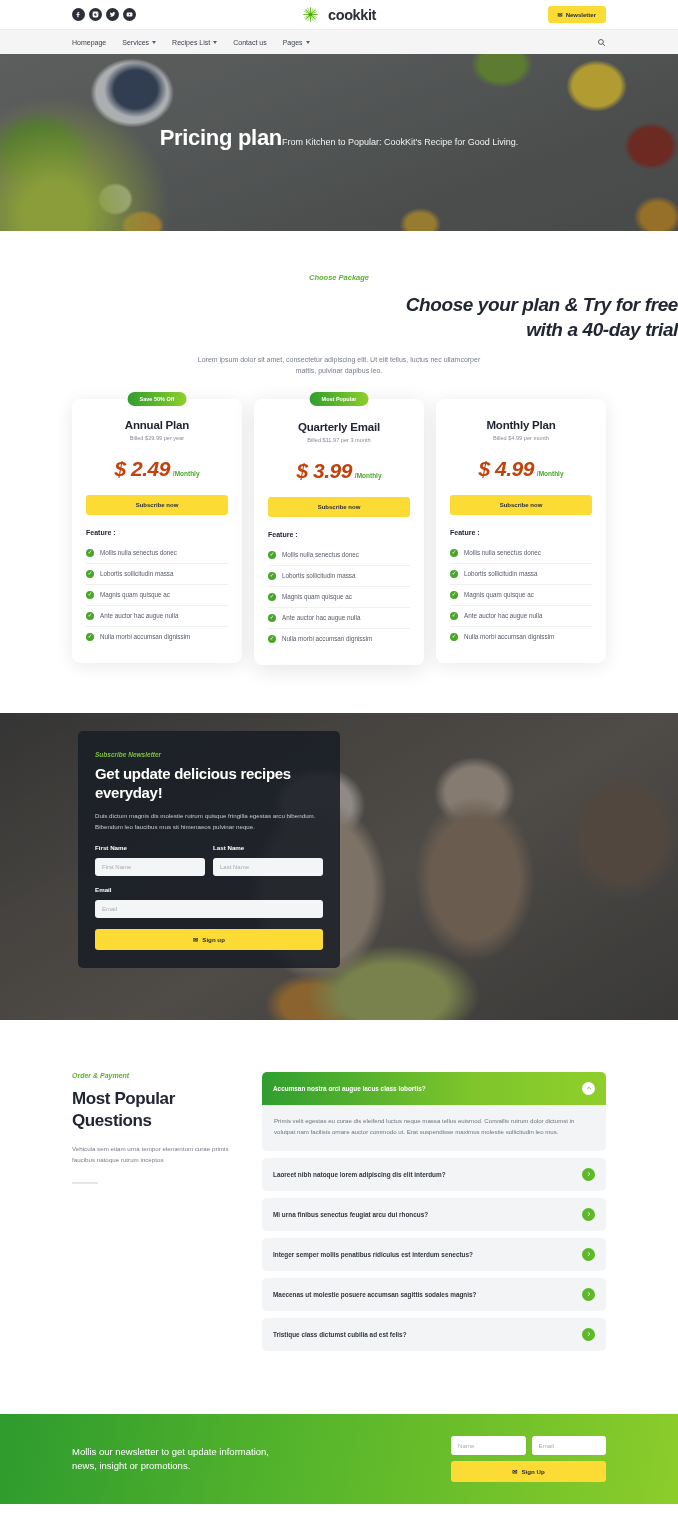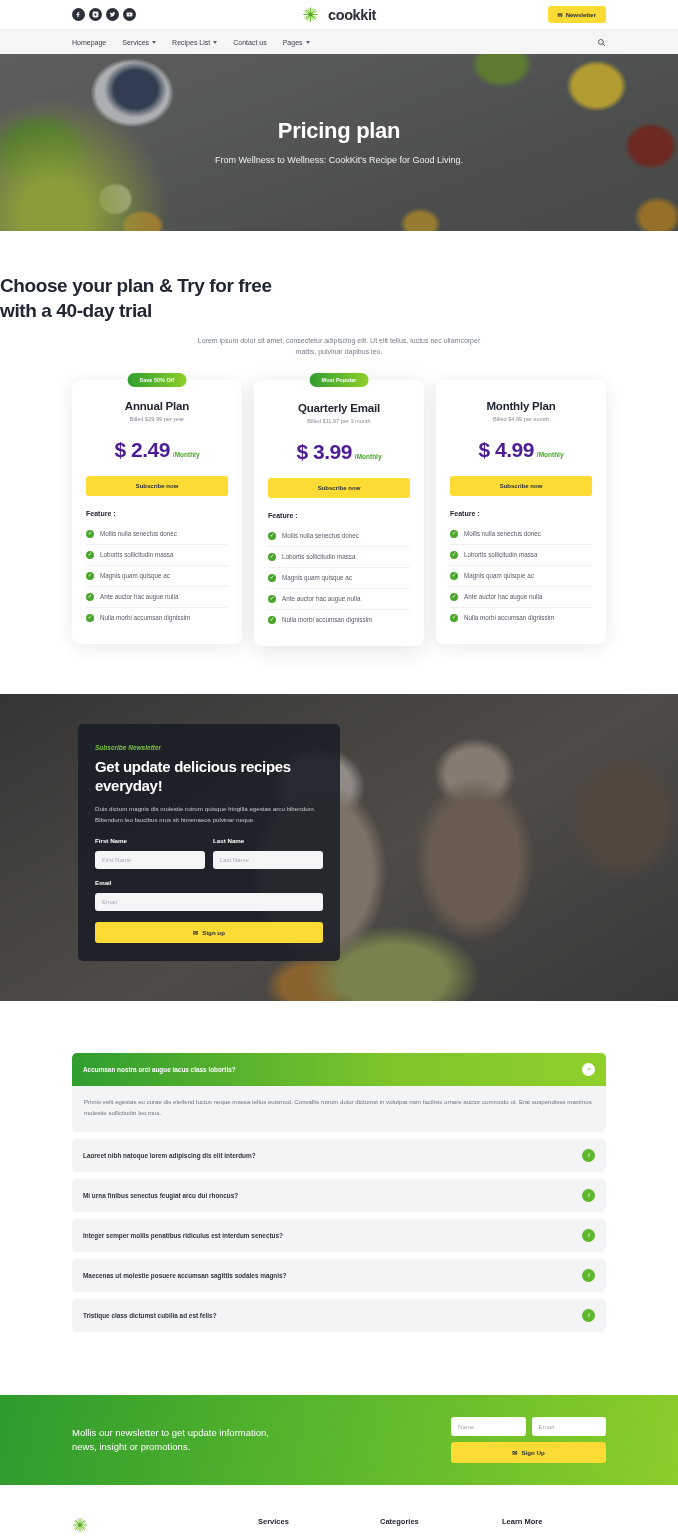--- a/index.html
+++ b/index.html
@@ -84,36 +84,36 @@
       radial-gradient(ellipse 34px 30px at 96% 52%, #8a2f24 0 60%, transparent 80%),
       radial-gradient(ellipse 40px 30px at 74% 6%, #7aa33c 0 55%, transparent 78%),
       radial-gradient(ellipse 30px 26px at 97% 92%, #c8922f 0 55%, transparent 80%),
       radial-gradient(ellipse 26px 20px at 62% 96%, #c9a23a 0 55%, transparent 80%),
       linear-gradient(160deg, #787a77 0%, #6d706e 35%, #5f625f 70%, #595c59 100%);
     filter: saturate(1.05);
   }
   .hero-veil { position: absolute; inset: 0; background: rgba(30,34,38,0.30); }
   .hero-inner {
     position: relative; z-index: 3;
-    height: 100%; display: flex; flex-direction: column;
+    height: 100%; display: flex; flex-direction: row;
     align-items: center; justify-content: center; text-align: center;
     color: #fff;
   }
   .hero-title { font-size: 22px; font-weight: 700; letter-spacing: -0.3px; margin-bottom: 10px; }
   .hero-sub { font-size: 9px; line-height: 1.55; max-width: 250px; color: #f1f2f3; }
 
   
   .pricing { padding: 42px 0 48px; background: #fff; }
   .eyebrow {
     font-size: 7.5px; color: #5fb030; font-style: italic; font-weight: 600;
     text-align: center; margin-bottom: 10px;
   }
   .section-title {
     font-size: 19px; font-weight: 700; color: #212633;
-    text-align: left; line-height: 1.32; letter-spacing: -0.4px;
+    text-align: right; line-height: 1.32; letter-spacing: -0.4px; font-style: italic;
   }
   .section-desc {
     font-size: 7px; color: #767c88; text-align: center;
     line-height: 1.62; max-width: 290px; margin: 12px auto 0;
   }
   .cards {
     display: flex; gap: 12px; justify-content: center;
     margin-top: 22px; padding: 0 72px; align-items: flex-start;
   }
   .card {
@@ -128,21 +128,21 @@
     background: linear-gradient(90deg, #2f9e2f 0%, #8fcf2a 100%);
     color: #fff; font-size: 5.5px; font-weight: 700;
     padding: 4px 12px; border-radius: 20px; white-space: nowrap;
   }
   .plan-name { font-size: 11.5px; font-weight: 600; color: #212633; letter-spacing: -0.2px; }
   .plan-billed { font-size: 5.6px; color: #868c98; margin-top: 4px; }
   .price-row {
     margin-top: 16px; display: flex; align-items: baseline;
     justify-content: center; gap: 3px;
   }
-  .price { font-size: 21px; font-weight: 700; color: #4c1d95; letter-spacing: -0.5px; }
+  .price { font-size: 21px; font-weight: 700; color: #c2410c; letter-spacing: -0.5px; font-style: italic; }
   .per { font-size: 6.5px; font-weight: 700; color: #4aa62a; }
   .subscribe-btn {
     margin-top: 14px; width: 100%;
     background: #fcdb34; border: none; border-radius: 3px;
     padding: 7px 0; font-size: 6px; font-weight: 600; color: #2b2f38;
     cursor: pointer; font-family: inherit;
   }
   .feature-label {
     margin-top: 14px; text-align: left;
     font-size: 7px; font-weight: 700; color: #212633;
@@ -173,21 +173,21 @@
       radial-gradient(ellipse 80px 110px at 70% 54%, #a98f74 0 55%, transparent 75%),
       radial-gradient(ellipse 60px 50px at 47% 30%, #e8dcd0 0 55%, transparent 78%),
       radial-gradient(ellipse 52px 46px at 70% 26%, #d8c3ad 0 55%, transparent 78%),
       radial-gradient(ellipse 120px 70px at 58% 92%, #c3cf6d 0 45%, transparent 72%),
       radial-gradient(ellipse 60px 40px at 46% 95%, #e09a3c 0 50%, transparent 78%),
       radial-gradient(ellipse 70px 80px at 92% 40%, #7e6a57 0 55%, transparent 80%),
       linear-gradient(150deg, #4d4a44 0%, #6a6257 30%, #7a7165 55%, #55514a 100%);
   }
   .sb-veil { position: absolute; inset: 0; background: rgba(20,24,30,0.42); }
   .sb-panel {
-    position: absolute; left: 78px; top: 30px; width: 262px;
+    position: absolute; left: 78px; top: 18px; width: 262px;
     background: rgba(25,30,38,0.88);
     border-radius: 5px; padding: 20px 17px 18px; z-index: 3;
   }
   .sb-eyebrow { font-size: 6.5px; font-style: italic; font-weight: 600; color: #7dc23e; }
   .sb-title {
     font-size: 15px; font-weight: 700; color: #fff;
     line-height: 1.25; margin-top: 7px; letter-spacing: -0.3px;
   }
   .sb-desc { font-size: 6.2px; color: #c6cad1; line-height: 1.7; margin-top: 9px; }
   .field-row { display: flex; gap: 8px; margin-top: 12px; }
@@ -362,25 +362,26 @@
         <line x1="15.5" y1="15.5" x2="21" y2="21"></line>
       </svg>
   </span>
 </div>
 
 <div class="hero">
   <div class="hero-bg"></div>
   <div class="hero-veil"></div>
   <div class="hero-inner">
     <h1 class="hero-title">Pricing plan</h1>
-    <p class="hero-sub">From Wellness to Wellness: CookKit's Recipe for Good Living.</p>
+    <p class="hero-sub">From Kitchen to Popular: CookKit's Recipe for Good Living.</p>
   </div>
 </div>
 
 <div class="pricing">
+  <div class="eyebrow">Choose Package</div>
   <h2 class="section-title">
     <span>Choose your plan &amp; Try for free</span><br>
     <span>with a 40-day trial</span>
   </h2>
   <p class="section-desc">Lorem ipsum dolor sit amet, consectetur adipiscing elit. Ut elit tellus, luctus nec ullamcorper mattis, pulvinar dapibus leo.</p>
 
   <div class="cards">
 
     <div class="card">
       <div class="badge">Save 50% Off</div>
@@ -508,20 +509,26 @@
       <input type="text" placeholder="Email" style="">
     </div>
     <button class="sb-signup">
       <span>✉</span>
       <span>Sign up</span>
     </button>
   </div>
 </div>
 
 <div class="faq">
+  <div class="faq-left">
+    <div class="faq-eyebrow">Order &amp; Payment</div>
+    <h2 class="faq-title">Most Popular Questions</h2>
+    <p class="faq-desc">Vehicula sem etiam urna tempor elementum curae primis faucibus natoque rutrum inceptos</p>
+    <div class="faq-rule"></div>
+  </div>
   <div class="faq-right">
 
     <div class="faq-item">
       <div class="faq-head open">
         <span class="faq-q">Accumsan nostra orci augue lacus class lobortis?</span>
         <span class="faq-icon">
           <svg viewBox="0 0 24 24" fill="none" stroke="currentColor" stroke-width="3.4" stroke-linecap="round" stroke-linejoin="round">
               <polyline points="6 15 12 9 18 15"></polyline>
             </svg>
         </span>

